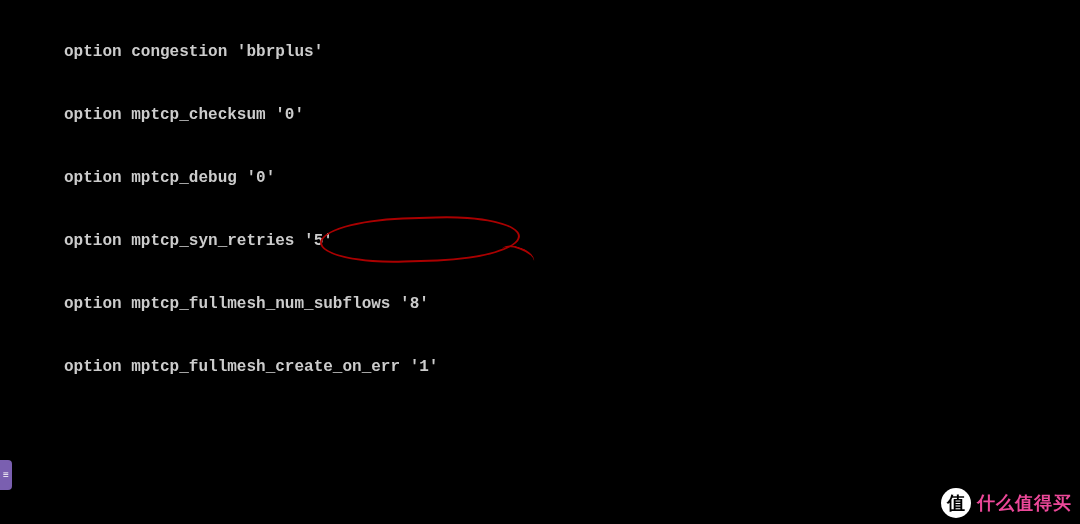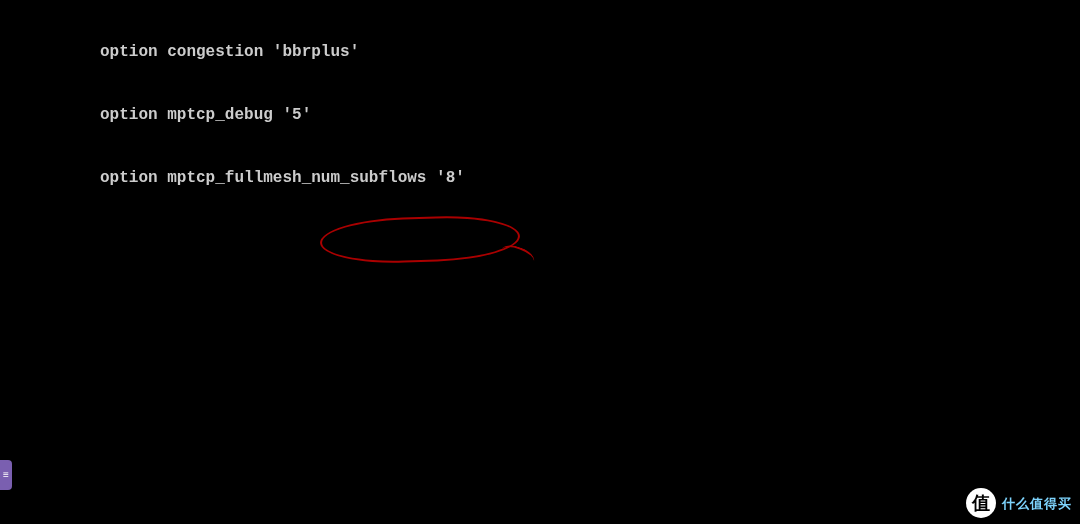--- a/index.html
+++ b/index.html
@@ -21,21 +21,21 @@
     }
     .terminal {
       padding: 0;
       white-space: pre;
       position: relative;
     }
     .line {
       display: block;
       white-space: pre;
     }
-    .indent2 { padding-left: 100px; }
+    .indent2 { padding-left: 64px; }
     .circle-annotation {
       position: absolute;
       left: 320px;
       top: 217px;
       width: 200px;
       height: 45px;
       border: 2px solid #a00;
       border-radius: 50% / 60%;
       pointer-events: none;
       transform: rotate(-2deg);
@@ -66,22 +66,22 @@
       border-radius: 50%;
       background: #fff;
       color: #000;
       display: flex;
       align-items: center;
       justify-content: center;
       font-size: 18px;
       font-weight: bold;
     }
     .watermark-text {
-      color: #7dd3fc;
-      font-size: 13px;
+      color: #ec4899;
+      font-size: 18px;
       letter-spacing: 1px;
     }
     .side-tab {
       position: absolute;
       left: 0;
       top: 460px;
       width: 12px;
       height: 30px;
       background: #7a5fb0;
       border-radius: 0 4px 4px 0;
@@ -90,22 +90,25 @@
       justify-content: center;
       color: #fff;
       font-size: 10px;
     }
   </style>
 </head>
 <body>
 
 <div class="terminal">
   <span class="line indent2">option congestion 'bbrplus'</span>
-  <span class="line indent2">option mptcp_debug '5'</span>
+  <span class="line indent2">option mptcp_checksum '0'</span>
+  <span class="line indent2">option mptcp_debug '0'</span>
+  <span class="line indent2">option mptcp_syn_retries '5'</span>
   <span class="line indent2">option mptcp_fullmesh_num_subflows '8'</span>
+  <span class="line indent2">option mptcp_fullmesh_create_on_err '1'</span>
   <span class="line">&nbsp;</span>
   
   
   
   
   
   
   
   
   

